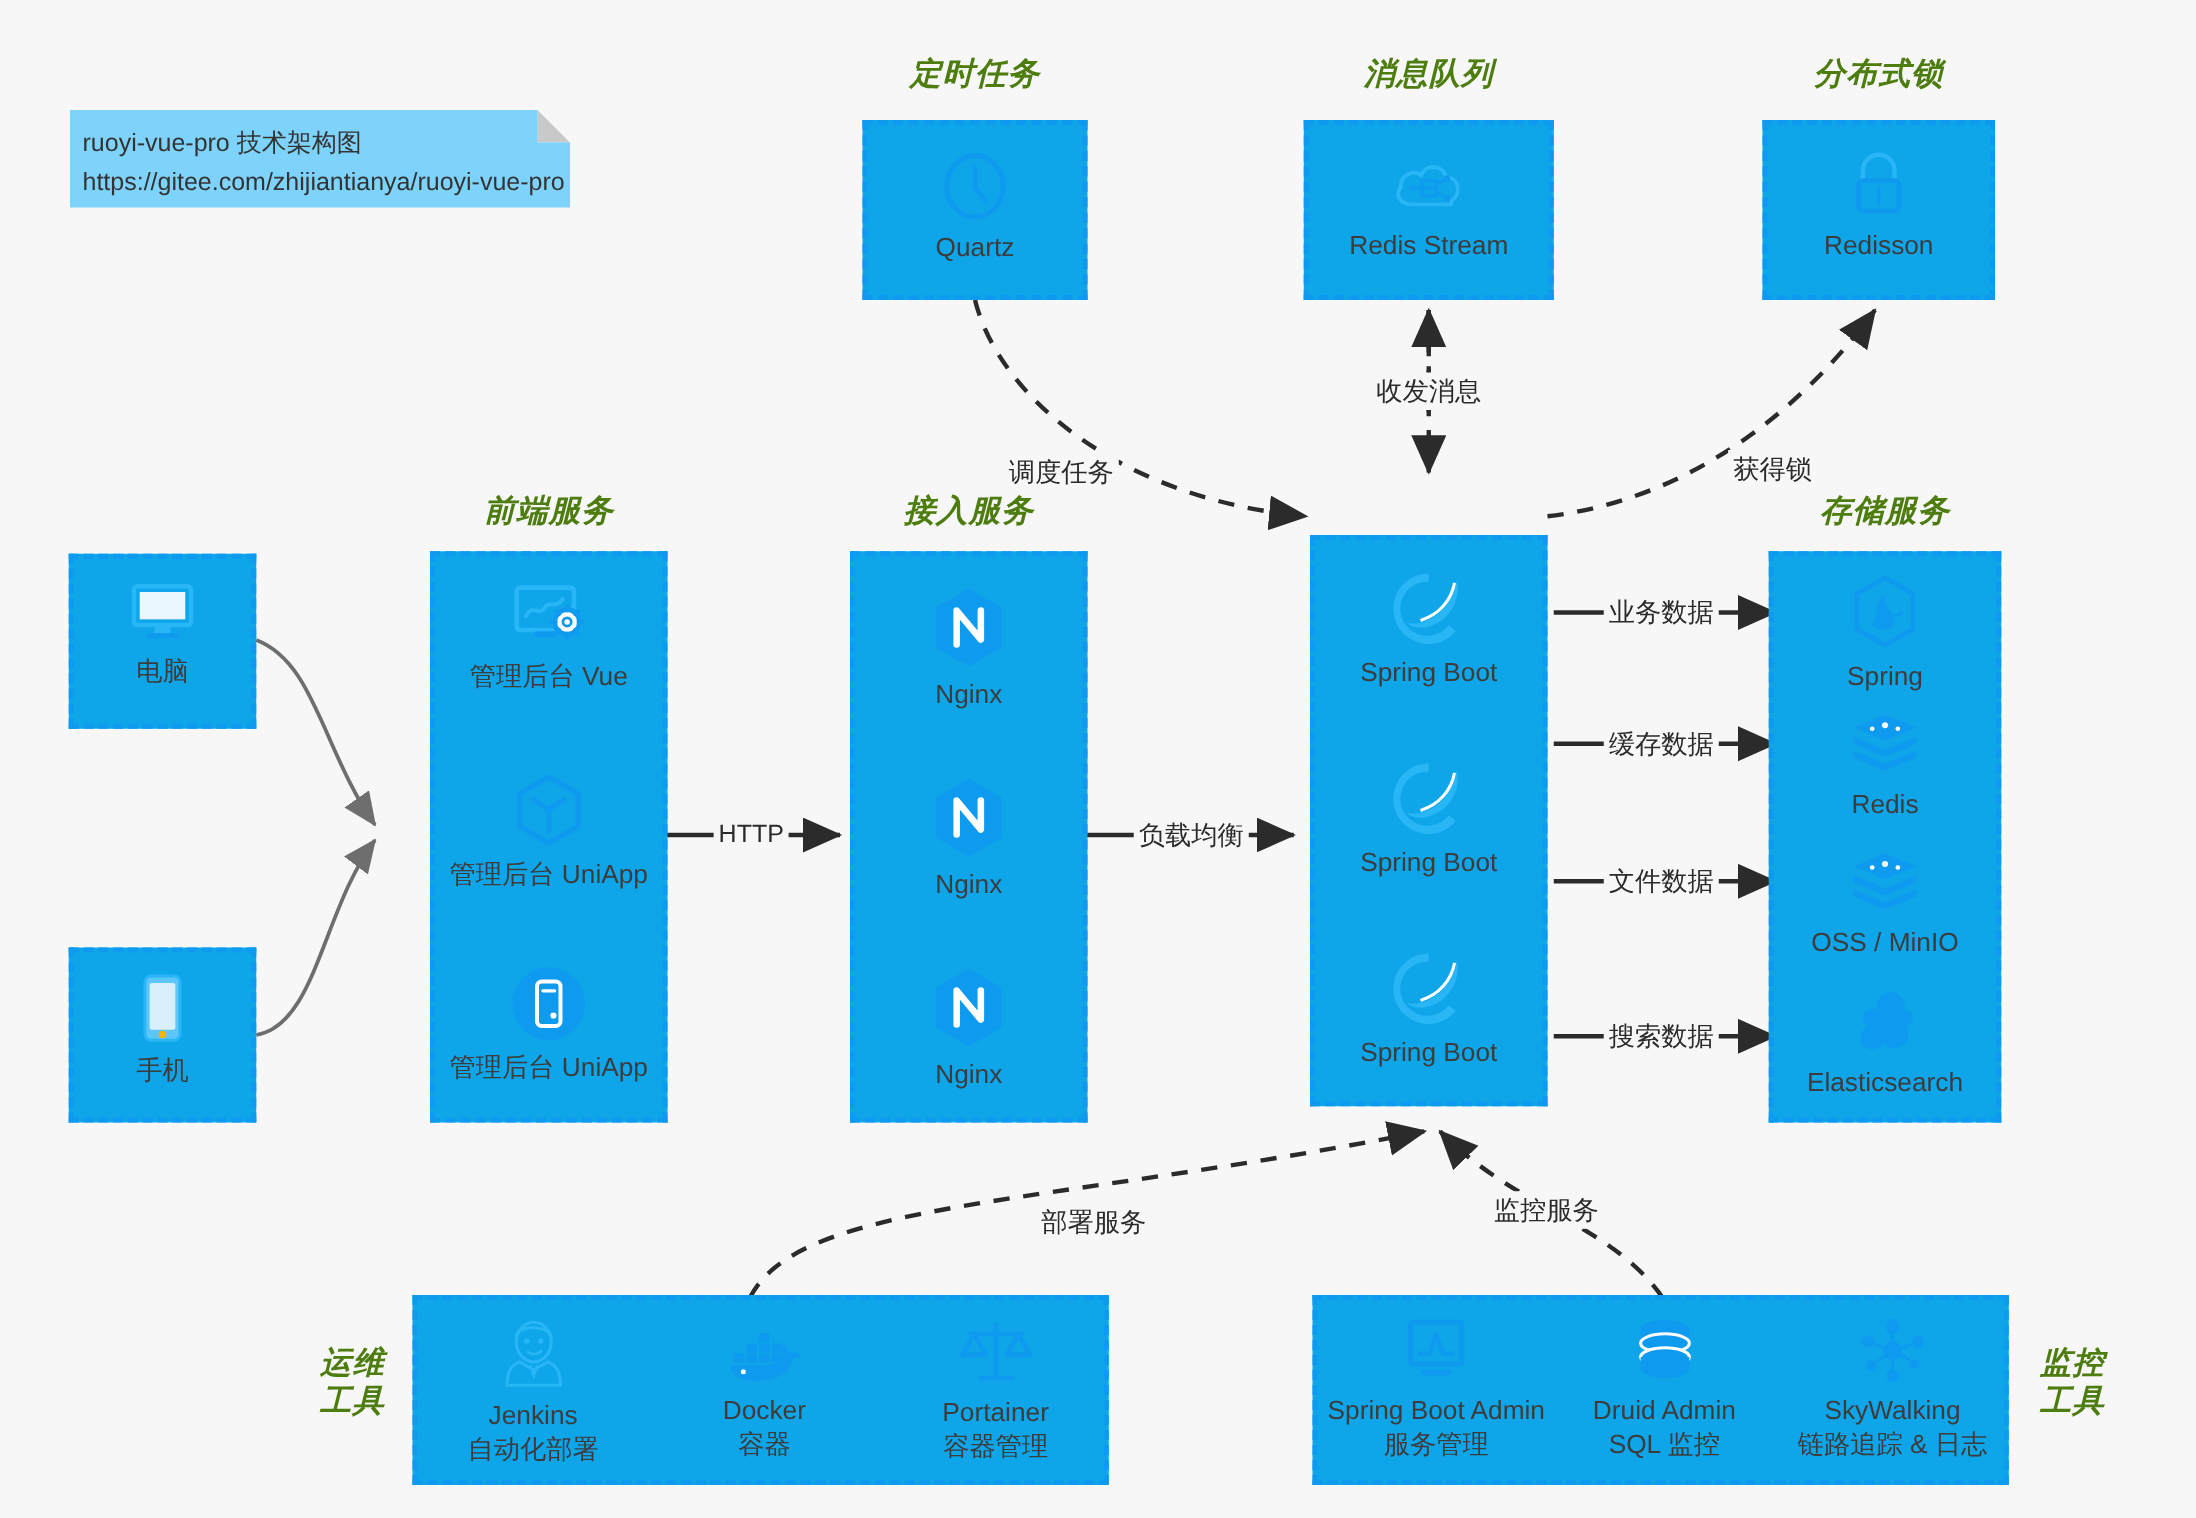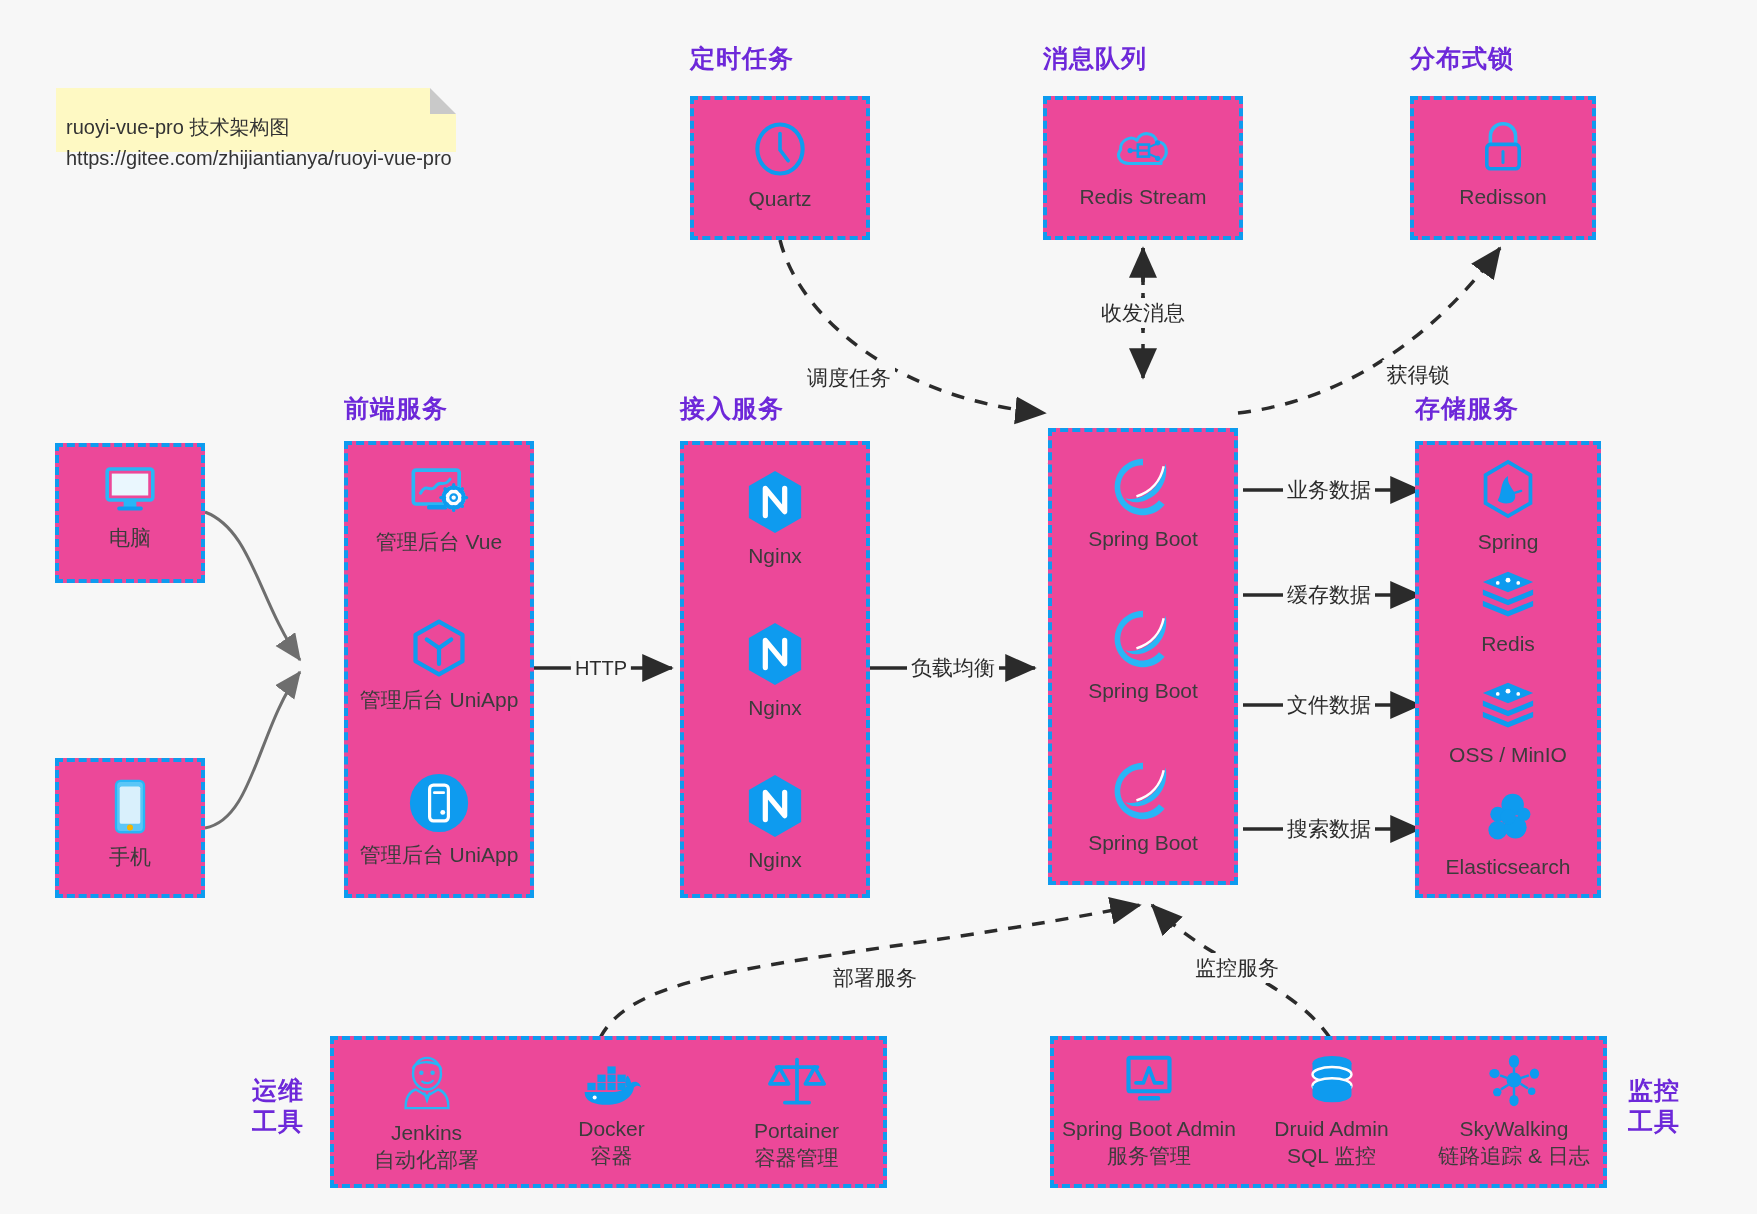--- a/index.html
+++ b/index.html
@@ -9,37 +9,39 @@
     font-family:"Liberation Sans","DejaVu Sans",sans-serif;
     overflow:hidden;
     position:relative;
   }
   #stage{position:absolute;left:0;top:0;width:1757px;height:1214px;}
   svg.edges{position:absolute;left:0;top:0;width:1757px;height:1214px;pointer-events:none;}
 
   
   .grp-title{
     position:absolute;
-    color:#6d28d9;
+    color:#4d7c0f;
     font-weight:bold;
     font-size:25px;
     letter-spacing:1px;
     white-space:nowrap;
+    text-align:center;
+    font-style:italic;
   }
   .grp-title.vert{
     line-height:1.22;
     white-space:normal;
     width:60px;
   }
 
   
   .box{
     position:absolute;
     border:4px dashed #0E9BEF;
-    background:#ec4899;
+    background:#0ea5e9;
     box-sizing:border-box;
   }
 
   
   .node{
     position:absolute;
     width:100%;
     left:0;
     text-align:center;
   }
@@ -60,26 +62,26 @@
     font-size:21px;
     color:#3c3c3c;
     line-height:1.3;
     white-space:nowrap;
   }
 
   
   .note{
     position:absolute;
     left:56px;top:88px;
-    width:400px;height:64px;
-    background:#fef9c3;
+    width:400px;height:78px;
+    background:#7dd3fc;
     color:#333;
     font-size:20px;
     line-height:1.55;
-    padding:24px 14px 0 10px;
+    padding:12px 14px 0 10px;
     box-sizing:border-box;
   }
   .note .foldwrap{position:absolute;right:0;top:0;width:26px;height:26px;overflow:hidden;}
   .note .fold{
     position:absolute;right:0;top:0;
     width:0;height:0;
     border-left:26px solid #c9c9c9;
     border-top:26px solid #f7f7f7;
   }
   .note-line{white-space:nowrap;}

